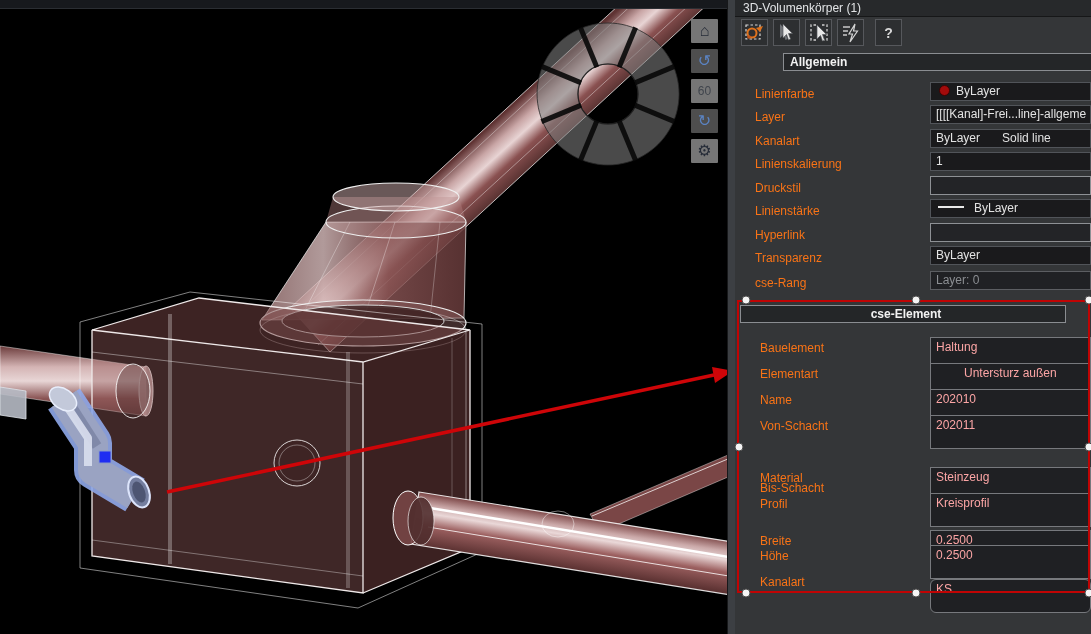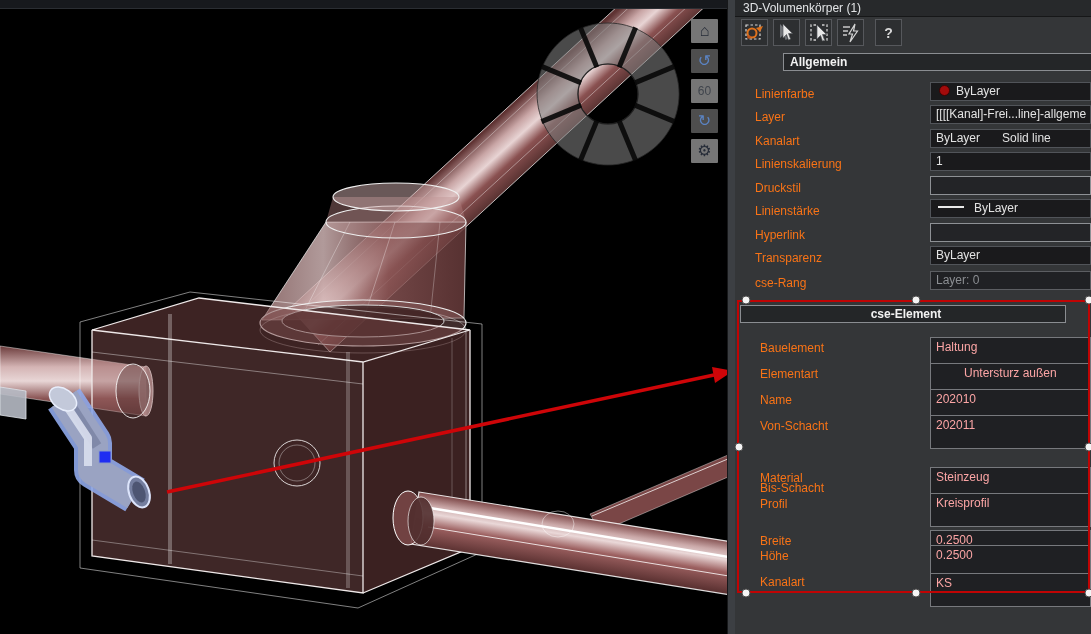--- a/index.html
+++ b/index.html
@@ -317,21 +317,21 @@
     <div class="prow cse" style="top:517px;height:26px;margin-top:11px;">
       <span class="plabel">Breite</span>
       <div class="pcell ro" style="top:2px;position:absolute;"><span>0.2500</span></div>
     </div>
     <div class="prow cse" style="top:543px;height:26px;">
       <span class="plabel">Höhe</span>
       <div class="pcell ro" style="top:2px;position:absolute;"><span>0.2500</span></div>
     </div>
     <div class="prow cse" style="top:569px;height:26px;">
       <span class="plabel">Kanalart</span>
-      <div class="pcell ro" style="top:4px;position:absolute;"><span>KS</span></div>
+      <div class="pcell ro" style="top:10px;position:absolute;border-radius:6px;"><span>KS</span></div>
     </div>
 
     <div class="sel-box"></div>
     <div class="grip" style="left:11px;top:300px;"></div>
     <div class="grip" style="left:181px;top:300px;"></div>
     <div class="grip" style="left:354px;top:300px;"></div>
     <div class="grip" style="left:4px;top:447px;"></div>
     <div class="grip" style="left:354px;top:447px;"></div>
     <div class="grip" style="left:11px;top:593px;"></div>
     <div class="grip" style="left:181px;top:593px;"></div>

